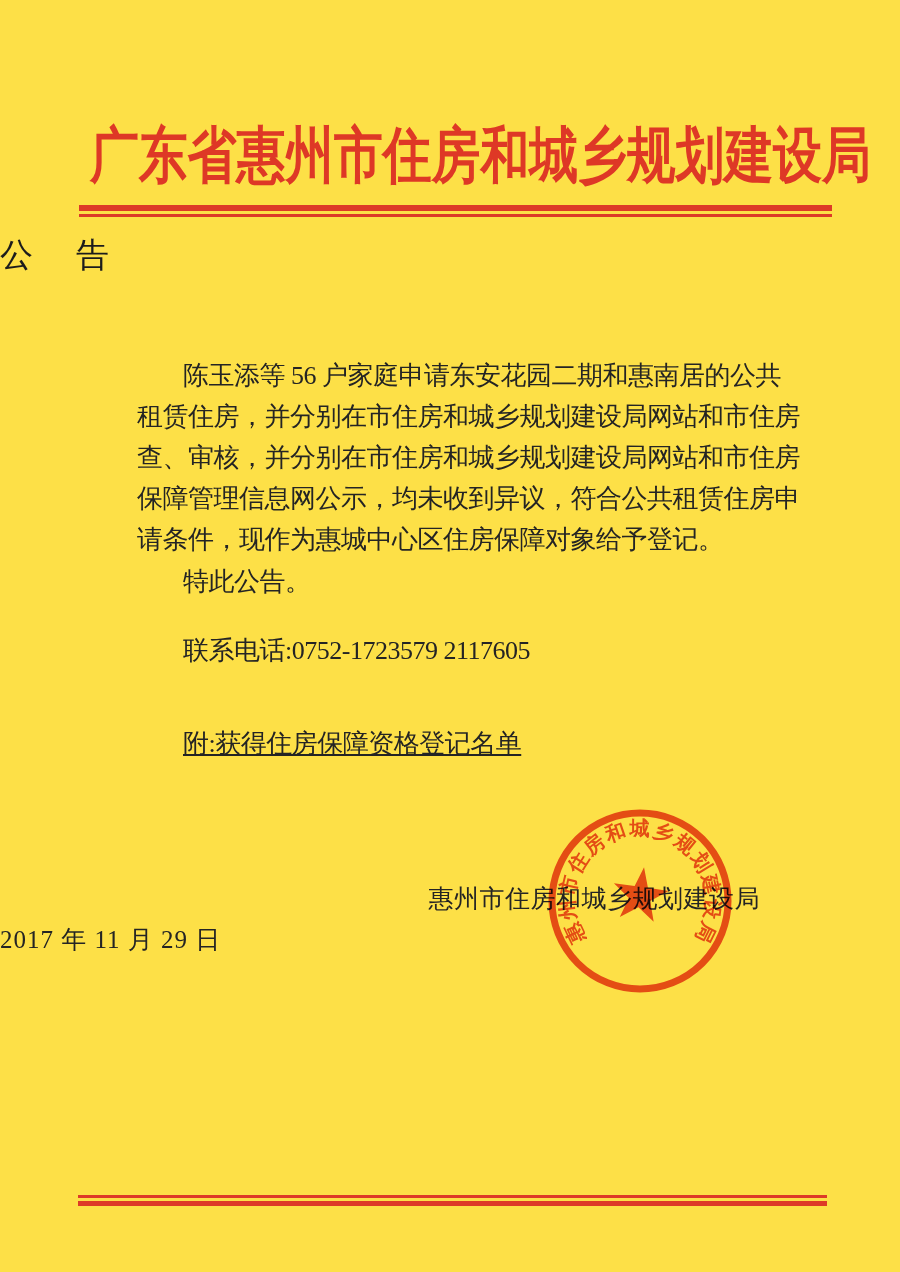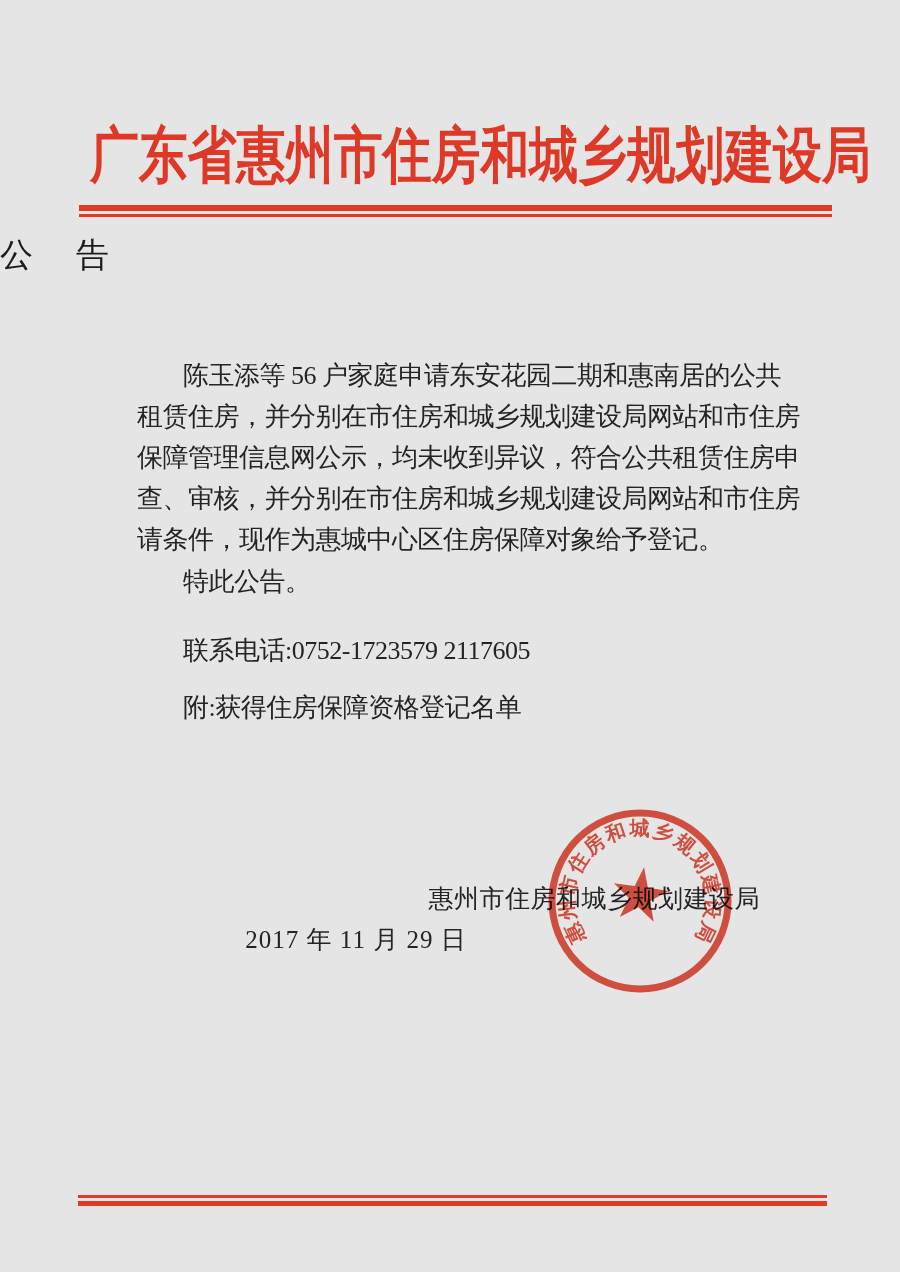--- a/index.html
+++ b/index.html
@@ -1,20 +1,20 @@
 <!DOCTYPE html>
 <html><head>
 <meta charset="utf-8">
 <style>
   * { margin:0; padding:0; box-sizing:border-box; }
   html,body { background:#ffffff; }
   .page {
     position:relative;
     width:900px; height:1272px;
-    background:#e5e5e5;
+    background:#fde047;
     font-family:"Liberation Serif","DejaVu Serif",serif;
     color:#232323;
     overflow:hidden;
   }
   
   .letterhead {
     position:absolute; top:120px; left:0; width:900px;
     text-align:center; white-space:nowrap;
     font-size:61px; line-height:72px; font-weight:bold;
     color:#de3826;
@@ -33,30 +33,30 @@
   }
   
   .body-block {
     position:absolute; left:137px; top:327px; width:665px;
     font-size:26px; line-height:41px; letter-spacing:-0.5px;
     color:#242424;
   }
   .body-line { white-space:nowrap; }
   .indent { padding-left:46px;margin-top:28px; }
   .closing-line { margin-top:1px; }
-  .attachment-line { margin-top:16px; }
+  .attachment-line { margin-top:52px;text-decoration:underline; }
   
   .sig-name {
     position:absolute; left:0; top:882px; width:760px;
     text-align:right; font-size:25px; letter-spacing:0.5px;
     white-space:nowrap; color:#242424;
   }
   .sig-date {
     position:absolute; left:0; top:923px; width:712px;
-    text-align:center; font-size:25px; letter-spacing:1px;
+    text-align:left; font-size:25px; letter-spacing:1px;
     white-space:nowrap; color:#242424;
   }
   
   .seal {
     position:absolute; left:538px; top:799px;
     width:204px; height:204px;
     mix-blend-mode:multiply; opacity:0.93;
   }
   .seal text {
     font-family:"Liberation Serif","DejaVu Serif",serif;
@@ -72,22 +72,22 @@
   <div class="letterhead">广东省惠州市住房和城乡规划建设局</div>
 
   <div class="rule rule-h-thick"></div>
   <div class="rule rule-h-thin"></div>
 
   <div class="doc-title">公　告</div>
 
   <div class="body-block">
     <div class="body-line indent">陈玉添等 56 户家庭申请东安花园二期和惠南居的公共</div>
     <div class="body-line">租赁住房，并分别在市住房和城乡规划建设局网站和市住房</div>
+    <div class="body-line">查、审核，并分别在市住房和城乡规划建设局网站和市住房</div>
     <div class="body-line">保障管理信息网公示，均未收到异议，符合公共租赁住房申</div>
-    <div class="body-line">查、审核，并分别在市住房和城乡规划建设局网站和市住房</div>
     <div class="body-line">请条件，现作为惠城中心区住房保障对象给予登记。</div>
     <div class="body-line indent closing-line">特此公告。</div>
     <div class="body-line indent">联系电话:0752-1723579  2117605</div>
     <div class="body-line indent attachment-line">附:获得住房保障资格登记名单</div>
   </div>
 
   <div class="sig-name">惠州市住房和城乡规划建设局</div>
   <div class="sig-date">2017 年 11 月 29 日</div>
 
   <svg class="seal" viewBox="0 0 204 204">

